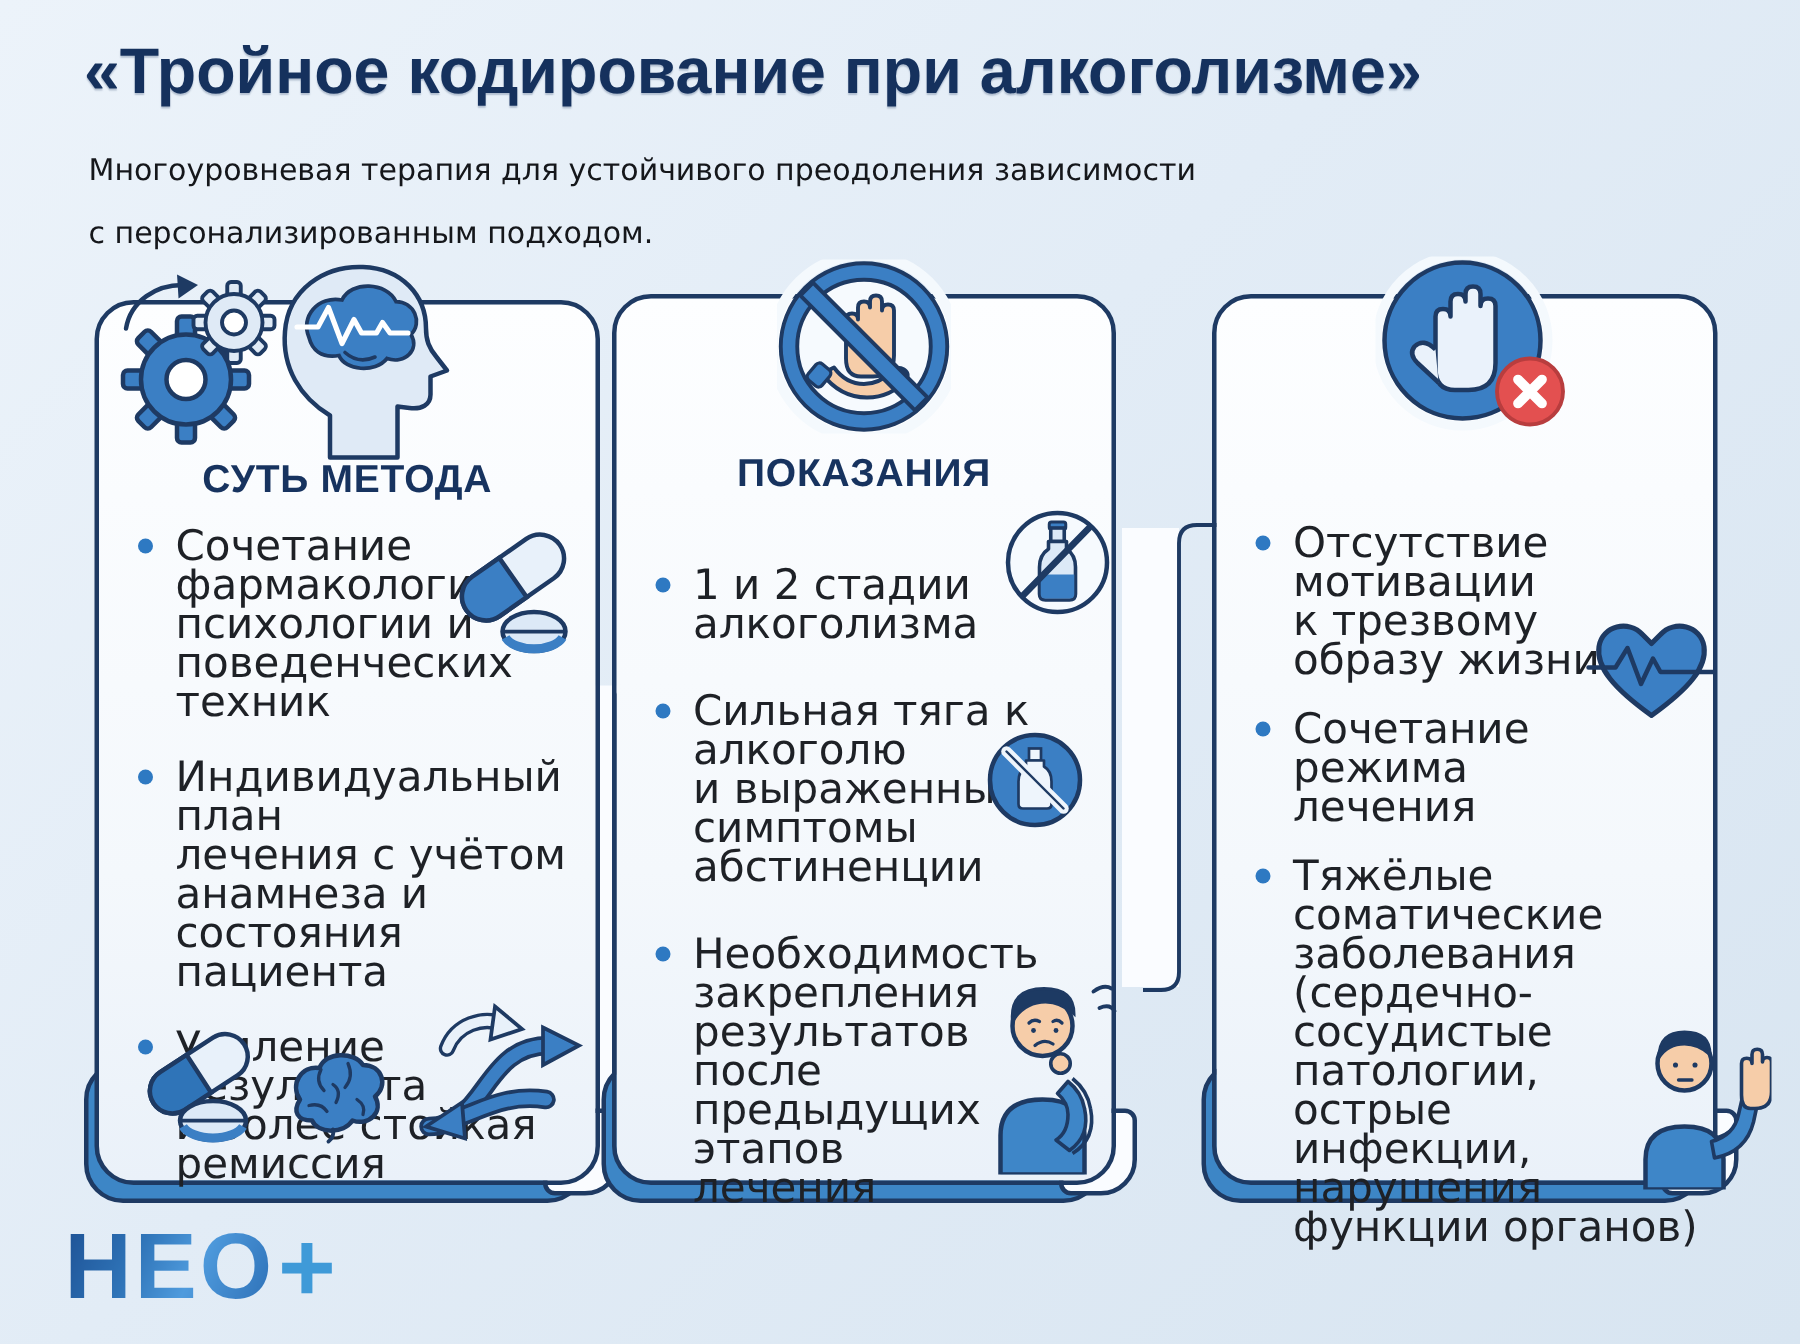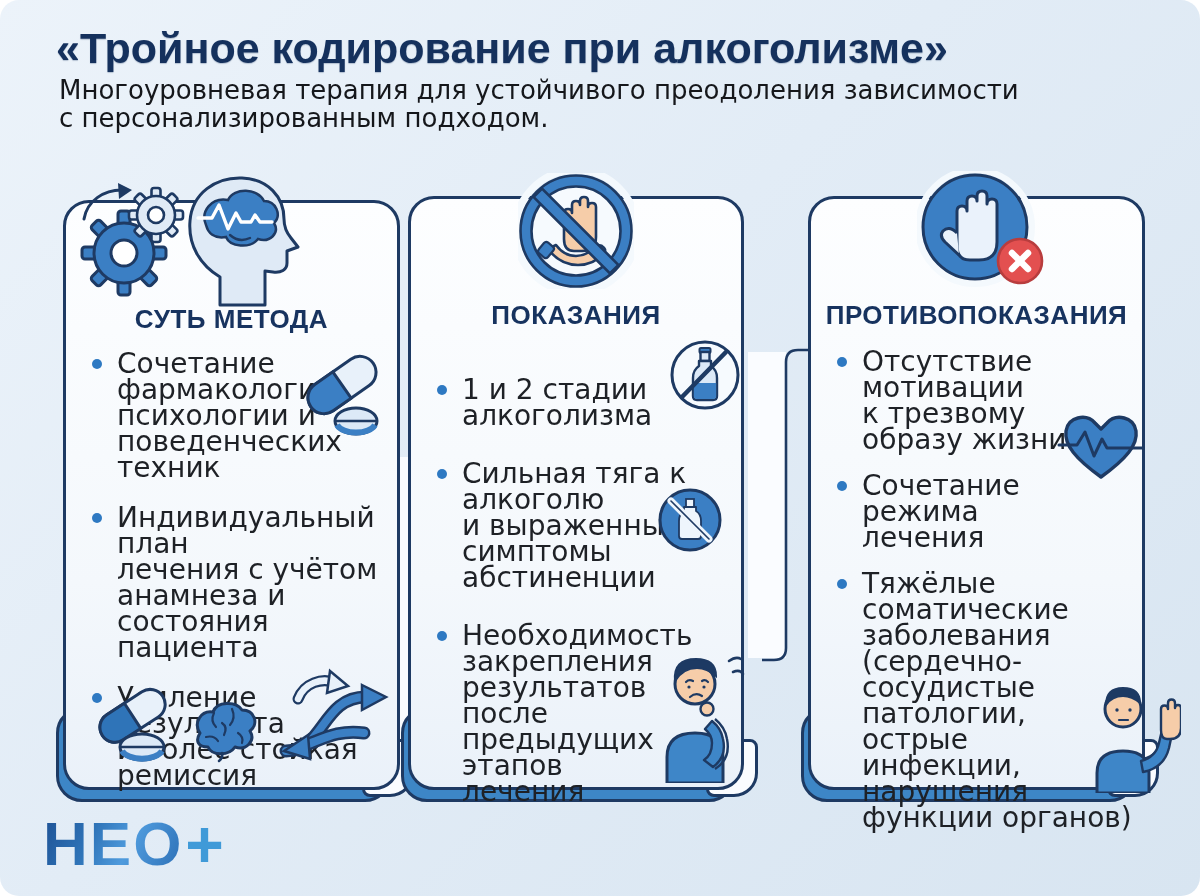--- a/index.html
+++ b/index.html
@@ -1,32 +1,31 @@
 <!DOCTYPE html>
 <html><head>
 <meta charset="utf-8">
 <style>
   html,body{margin:0;padding:0;}
   .stage{
     position:relative;width:1200px;height:896px;overflow:hidden;
     background:linear-gradient(135deg,#ecf3fa 0%,#e2ecf6 45%,#d8e5f1 100%);
     font-family:"DejaVu Sans","Liberation Sans",sans-serif;
-    border-radius:19px;
   }
   
   .main-title{
     position:absolute;left:56px;top:24px;width:1110px;
     font-family:"Liberation Sans",sans-serif;
     font-size:43px;font-weight:800;letter-spacing:0px;color:#15315d;
     text-shadow:0 1px 1px rgba(21,49,93,.25);
     white-space:nowrap;
   }
   .subtitle{
-    position:absolute;left:59px;top:76px;width:1090px;
-    font-size:26px;line-height:28px;color:#15171b;white-space:pre-line;
+    position:absolute;left:59px;top:92px;width:1090px;
+    font-size:20px;line-height:42px;color:#15171b;white-space:pre-line;
   }
   
   .connectors{position:absolute;left:0;top:0;z-index:1;}
   
   .card{position:absolute;z-index:2;}
   .card1{left:63px;top:200px;width:337px;height:590px;}
   .card2{left:408px;top:196px;width:336px;height:594px;}
   .card3{left:808px;top:196px;width:337px;height:594px;}
   .card .bluebar{
     position:absolute;left:-7px;right:9px;top:86%;bottom:-12px;z-index:-2;
@@ -296,21 +295,20 @@
 
       <svg class="hdr-icon-3" width="132" height="120" viewBox="0 0 132 120">
         <circle cx="58" cy="56" r="57" fill="none" stroke="#f4f9fd" stroke-width="6"></circle>
         <circle cx="58" cy="56" r="52" fill="#3b7fc4" stroke="#1e3a63" stroke-width="3"></circle>
         <path d="M40,74 V40 q0,-5 5,-5 t5,5 v-10 q0,-5 5,-5 t5,5 v-5 q0,-5 5,-5 t5,5 v8 q0,-5 5,-5 t5,5 v38 q0,18 -18,18 h-9 q-13,0 -13,-14 z" fill="#eaf2fb" stroke="#1e3a63" stroke-width="3" stroke-linejoin="round"></path>
         <path d="M40,62 q-8,-8 -14,-2 q-4,5 2,11 l14,13" fill="#eaf2fb" stroke="#1e3a63" stroke-width="3" stroke-linejoin="round"></path>
         <circle cx="103" cy="90" r="22" fill="#e35050" stroke="#b83d3e" stroke-width="2.6"></circle>
         <path d="M95,82 L111,98 M111,82 L95,98" stroke="#ffffff" stroke-width="6.5" stroke-linecap="round"></path>
       </svg>
 
-      <div class="card-title">ПРОТИВОПОКАЗАНИЯ</div>
 
       <ul class="bullets">
         <li>
             <span class="dot"></span>
             <span class="btxt">Отсутствие мотивации
 к трезвому образу жизни</span>
           </li>
         <li>
             <span class="dot"></span>
             <span class="btxt">Сочетание режима

